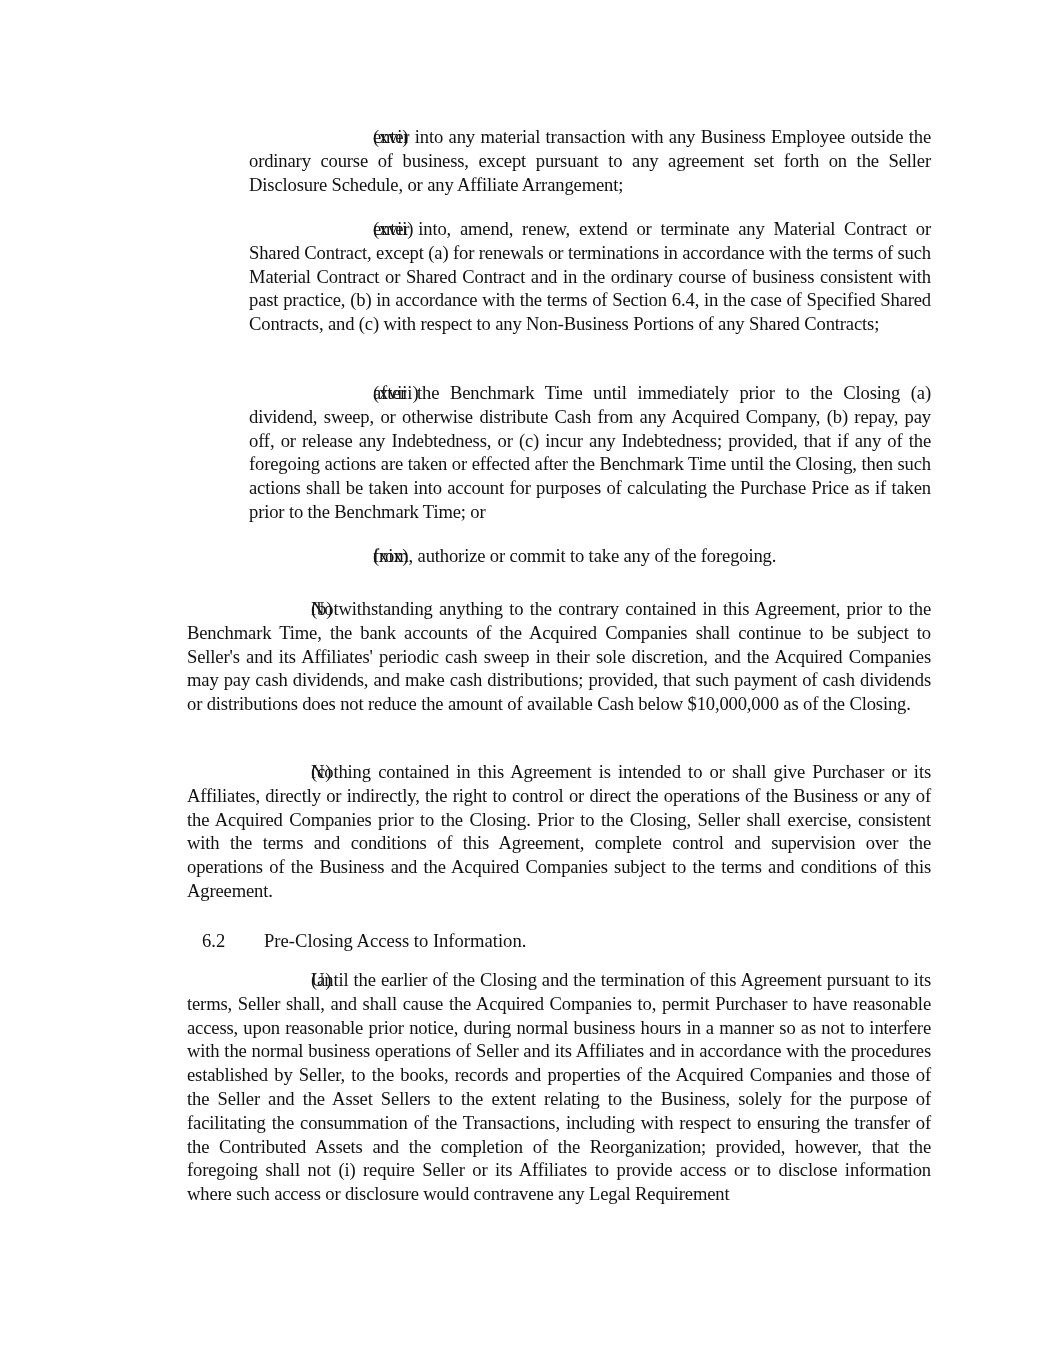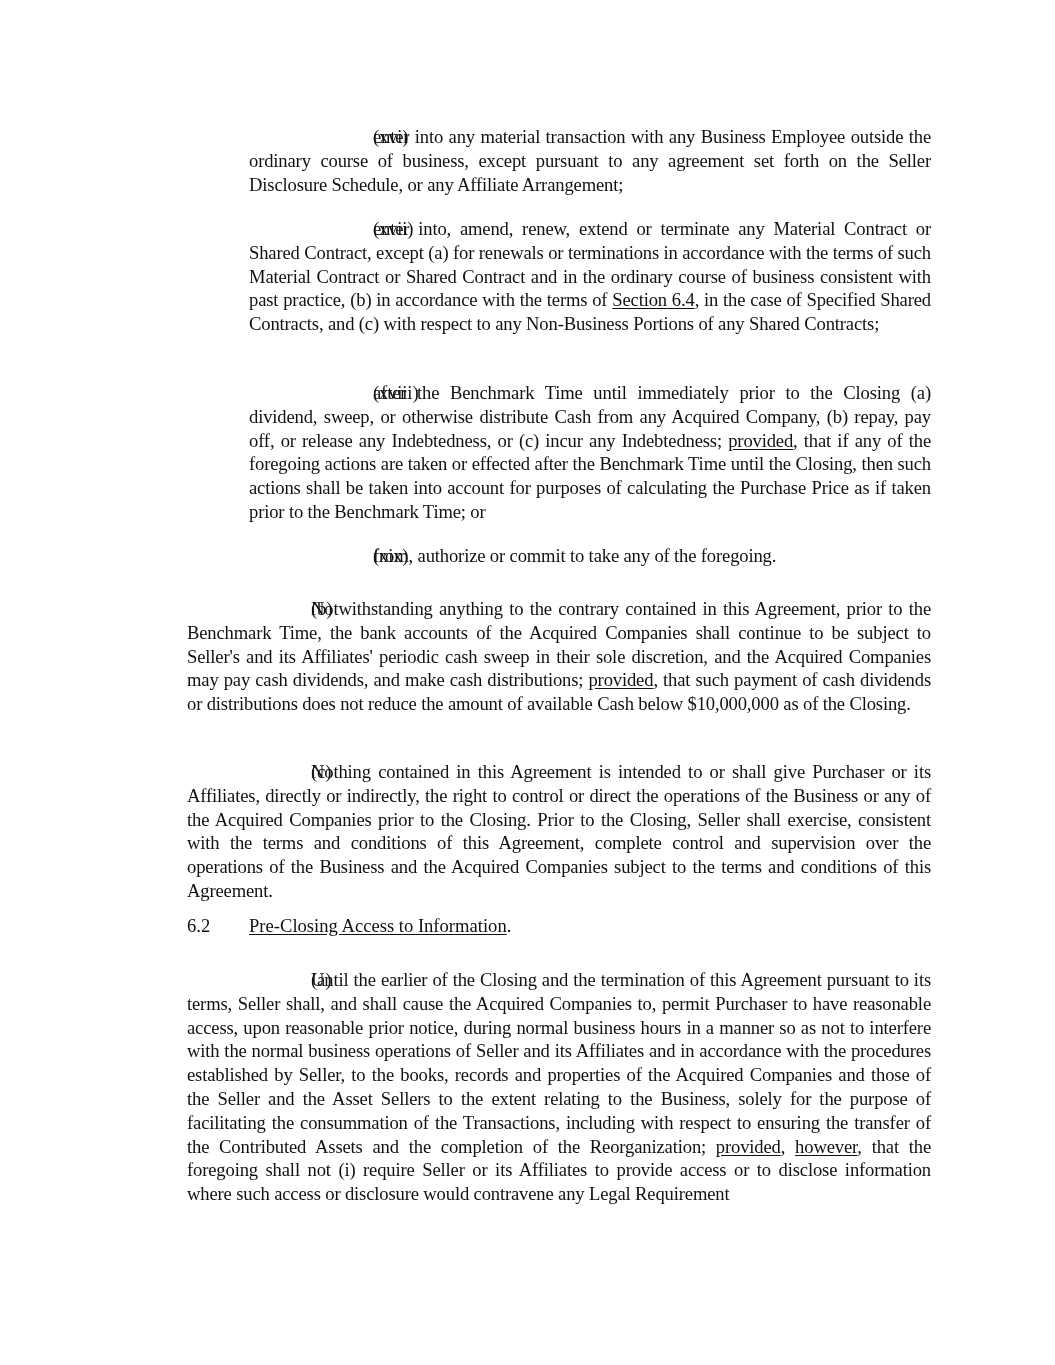--- a/index.html
+++ b/index.html
@@ -41,26 +41,26 @@
       width: 744px;
       margin-top: 8px;
     }
     .first-indent-sub { text-indent: 62px; }
     .first-indent-full { text-indent: 62px; }
     .num {
       display: inline-block;
     }
     .num-roman { width: 62px; }
     .num-letter { width: 62px; }
-    .u { text-decoration: underline; text-underline-offset: 2px; }
+    .u { text-underline-offset: 2px; }
     .heading {
       position: absolute;
       left: 187px;
       top: 914px;
-      margin: 0;
+      margin: 15px;
       white-space: nowrap;
     }
     .heading .sec-num { display: inline-block; width: 62px; }
   </style>
 </head>
 <body>
 
 <div class="page">
 
   <p class="para sub first-indent-sub" style="top:125px;"><span class="num num-roman">(xvi)</span><span>enter into any material transaction with any Business Employee outside the ordinary course of business, except pursuant to any agreement set forth on the Seller Disclosure Schedule, or any Affiliate Arrangement;</span></p>

